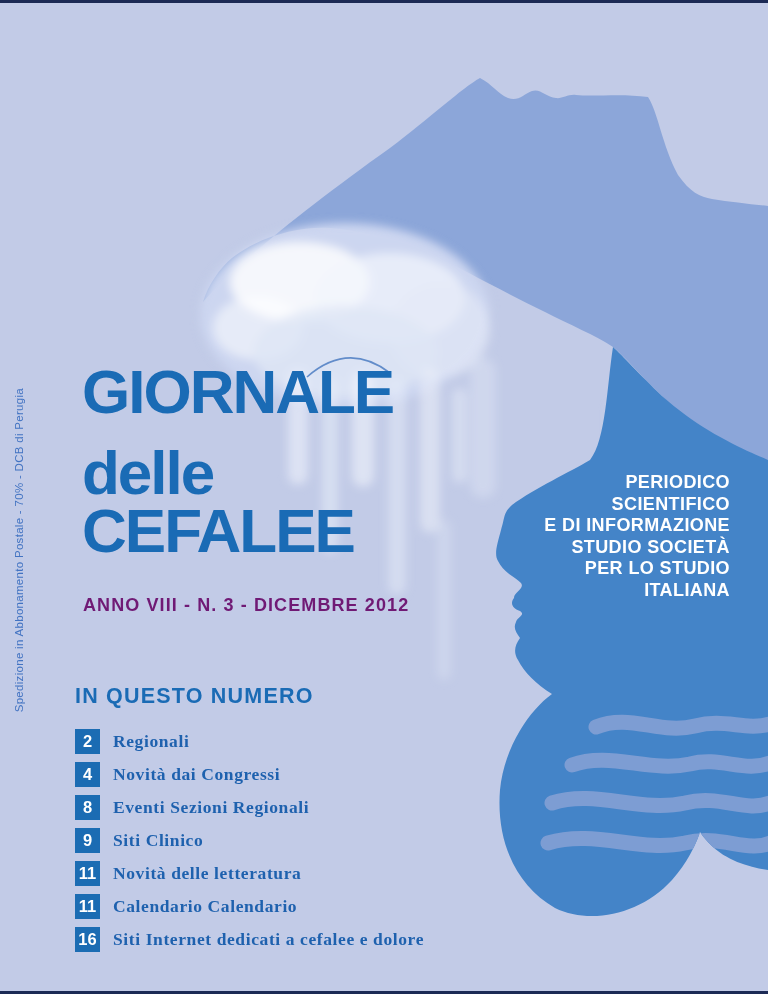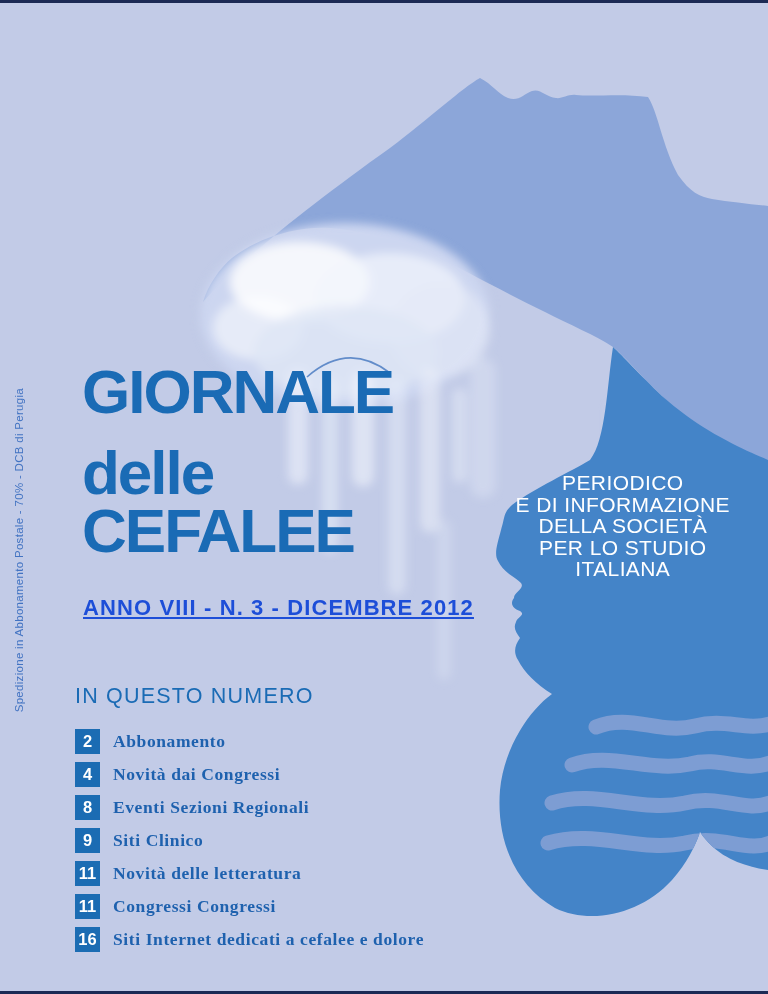--- a/index.html
+++ b/index.html
@@ -21,31 +21,31 @@
 
   .masthead-line{
     position:absolute;left:82px;z-index:2;line-height:1;
     font-weight:bold;color:#1a6bb5;letter-spacing:-2px;font-size:62px;
   }
   #masthead-1{top:361px;}
   #masthead-2{top:442px;}
   #masthead-3{top:500px;}
   #issue-line{
     position:absolute;left:83px;top:595px;z-index:2;
-    font-weight:bold;font-size:22px;letter-spacing:1.1px;color:#1d4ed8;text-decoration:underline;
+    font-weight:bold;font-size:18px;letter-spacing:1.1px;color:#701a75;
   }
 
   #subtitle{
-    position:absolute;right:38px;top:472px;z-index:2;text-align:center;
-    color:#ffffff;font-weight:normal;font-size:21px;line-height:21.5px;letter-spacing:.4px;
+    position:absolute;right:38px;top:472px;z-index:2;text-align:right;
+    color:#ffffff;font-weight:bold;font-size:18px;line-height:21.5px;letter-spacing:.4px;
   }
 
   #toc-heading{
     position:absolute;left:75px;top:684px;z-index:2;
-    font-weight:normal;font-size:21.5px;letter-spacing:1.2px;color:#1a6bb5;
+    font-weight:bold;font-size:21.5px;letter-spacing:1.2px;color:#1a6bb5;
   }
   #toc{position:absolute;left:75px;top:729px;z-index:2;}
   .toc-row{display:flex;align-items:flex-start;margin-bottom:8px;}
   .toc-num{
     width:25px;height:25px;background:#1b6cb3;color:#ffffff;flex:0 0 25px;
     font-weight:bold;font-size:16.5px;line-height:25px;text-align:center;
   }
   .toc-label{
     margin-left:13px;padding-top:2px;
     font-family:"Liberation Serif",serif;font-weight:bold;font-size:17.5px;color:#1e61ae;
@@ -163,51 +163,52 @@
 
   <div id="shipping">Spedizione in Abbonamento Postale - 70% - DCB di Perugia</div>
 
   <div id="masthead-1" class="masthead-line">GIORNALE</div>
   <div id="masthead-2" class="masthead-line">delle</div>
   <div id="masthead-3" class="masthead-line">CEFALEE</div>
   <div id="issue-line">ANNO VIII - N. 3 - DICEMBRE 2012</div>
 
   <div id="subtitle">
       <div>PERIODICO</div>
+      <div>SCIENTIFICO</div>
       <div>E DI INFORMAZIONE</div>
-      <div>DELLA SOCIETÀ</div>
+      <div>STUDIO SOCIETÀ</div>
       <div>PER LO STUDIO</div>
       <div>ITALIANA</div>
     </div>
 
   <div id="toc-heading">IN QUESTO NUMERO</div>
   <div id="toc">
       <div class="toc-row">
         <div class="toc-num">2</div>
-        <div class="toc-label">Abbonamento</div>
+        <div class="toc-label">Regionali</div>
       </div>
       <div class="toc-row">
         <div class="toc-num">4</div>
         <div class="toc-label">Novità dai Congressi</div>
       </div>
       <div class="toc-row">
         <div class="toc-num">8</div>
         <div class="toc-label">Eventi Sezioni Regionali</div>
       </div>
       <div class="toc-row">
         <div class="toc-num">9</div>
         <div class="toc-label">Siti Clinico</div>
       </div>
       <div class="toc-row">
         <div class="toc-num">11</div>
         <div class="toc-label">Novità delle letteratura</div>
       </div>
       <div class="toc-row">
         <div class="toc-num">11</div>
-        <div class="toc-label">Congressi Congressi</div>
+        <div class="toc-label">Calendario Calendario</div>
       </div>
       <div class="toc-row">
         <div class="toc-num">16</div>
         <div class="toc-label">Siti Internet dedicati a cefalee e dolore</div>
       </div>
     </div>
 
 </div>
 
 </body></html>

